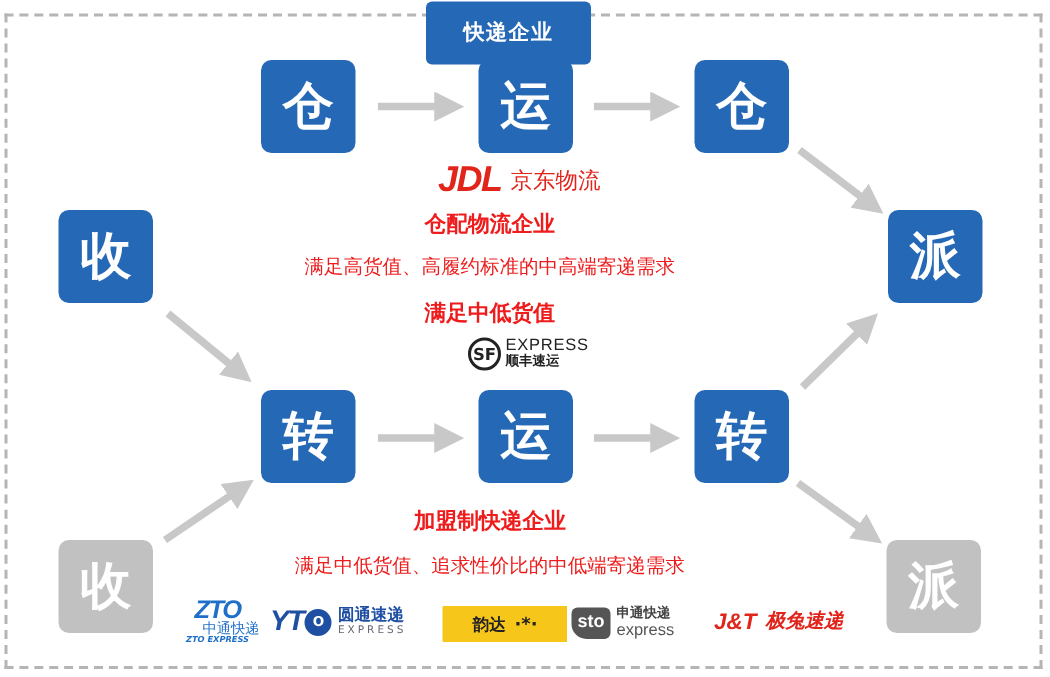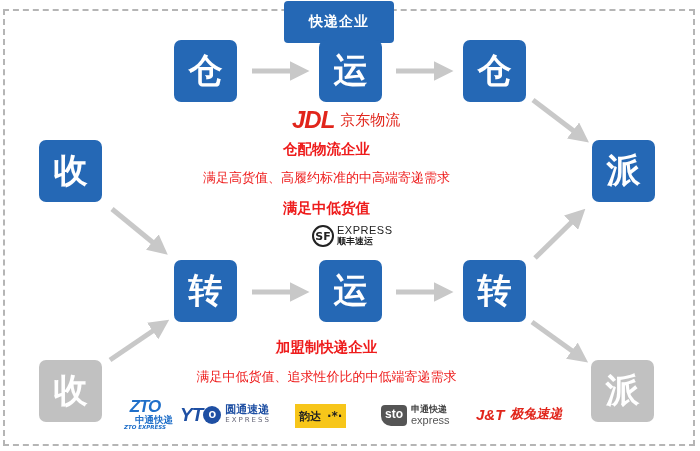--- a/index.html
+++ b/index.html
@@ -27,30 +27,30 @@
   
   .sf-circle { width:22px; height:22px; border:2.5px solid #222; border-radius:50%;
                display:flex; align-items:center; justify-content:center;
                font-weight:bold; font-size:11px; color:#222; box-sizing:border-box; }
   .sf-words { margin-left:3px; line-height:11px; }
   .sf-en { font-size:11px; color:#222; letter-spacing:0.5px; font-family:"Liberation Sans", sans-serif; }
   .sf-cn { font-size:9px; color:#222; font-weight:bold; }
   
   .zto { flex-direction:column; align-items:center; line-height:1; }
   .zto-mark { color:#1f6fc9; font-weight:bold; font-style:italic; font-size:17px; font-family:"Liberation Sans", sans-serif; letter-spacing:-1px; }
-  .zto-cn { color:#1f6fc9; font-size:9.5px; font-weight:bold;padding-left:18px; }
+  .zto-cn { color:#1f6fc9; font-size:9.5px; font-weight:normal;padding-left:18px; }
   .zto-en { color:#1f6fc9; font-size:5.5px; font-weight:bold; font-style:italic; }
   
   .yto-mark { color:#1e4fa3; font-weight:bold; font-style:italic; font-size:19px; font-family:"Liberation Sans", sans-serif; letter-spacing:-1px; }
   .yto-circle { width:18px; height:18px; border-radius:50%; background:#1e4fa3; color:#fff; font-size:9px; display:flex; align-items:center; justify-content:center; margin-left:1px; font-weight:bold;}
   .yto-words { margin-left:4px; line-height:10px; }
   .yto-cn { font-size:11px; color:#1e4fa3; font-weight:bold; }
   .yto-en { font-size:7px; color:#667; letter-spacing:2px; }
   
-  .yunda { background:#f7c61a; height:24px; padding:0 4px; }
+  .yunda { background:#f7c61a; height:24px; padding:0 20px; }
   .yunda-cn { font-size:11px; font-weight:bold; color:#222; }
   .yunda-face { margin-left:6px; font-size:12px; font-weight:bold; color:#222; }
   
   .sto-mark { background:#555; color:#fff; font-weight:bold; font-size:12px; padding:2px 4px 5px 4px; border-radius:4px 4px 4px 10px; font-family:"Liberation Sans", sans-serif; }
   .sto-words { margin-left:4px; line-height:11px; }
   .sto-cn { font-size:9px; color:#444; font-weight:bold; }
   .sto-en { font-size:11px; color:#555; font-family:"Liberation Sans", sans-serif; }
   
   .jt-mark { color:#e1251b; font-weight:bold; font-style:italic; font-size:15px; font-family:"Liberation Sans", sans-serif; }
   .jt-cn { color:#e1251b; font-weight:bold; font-style:italic; font-size:13px; margin-left:6px; }

